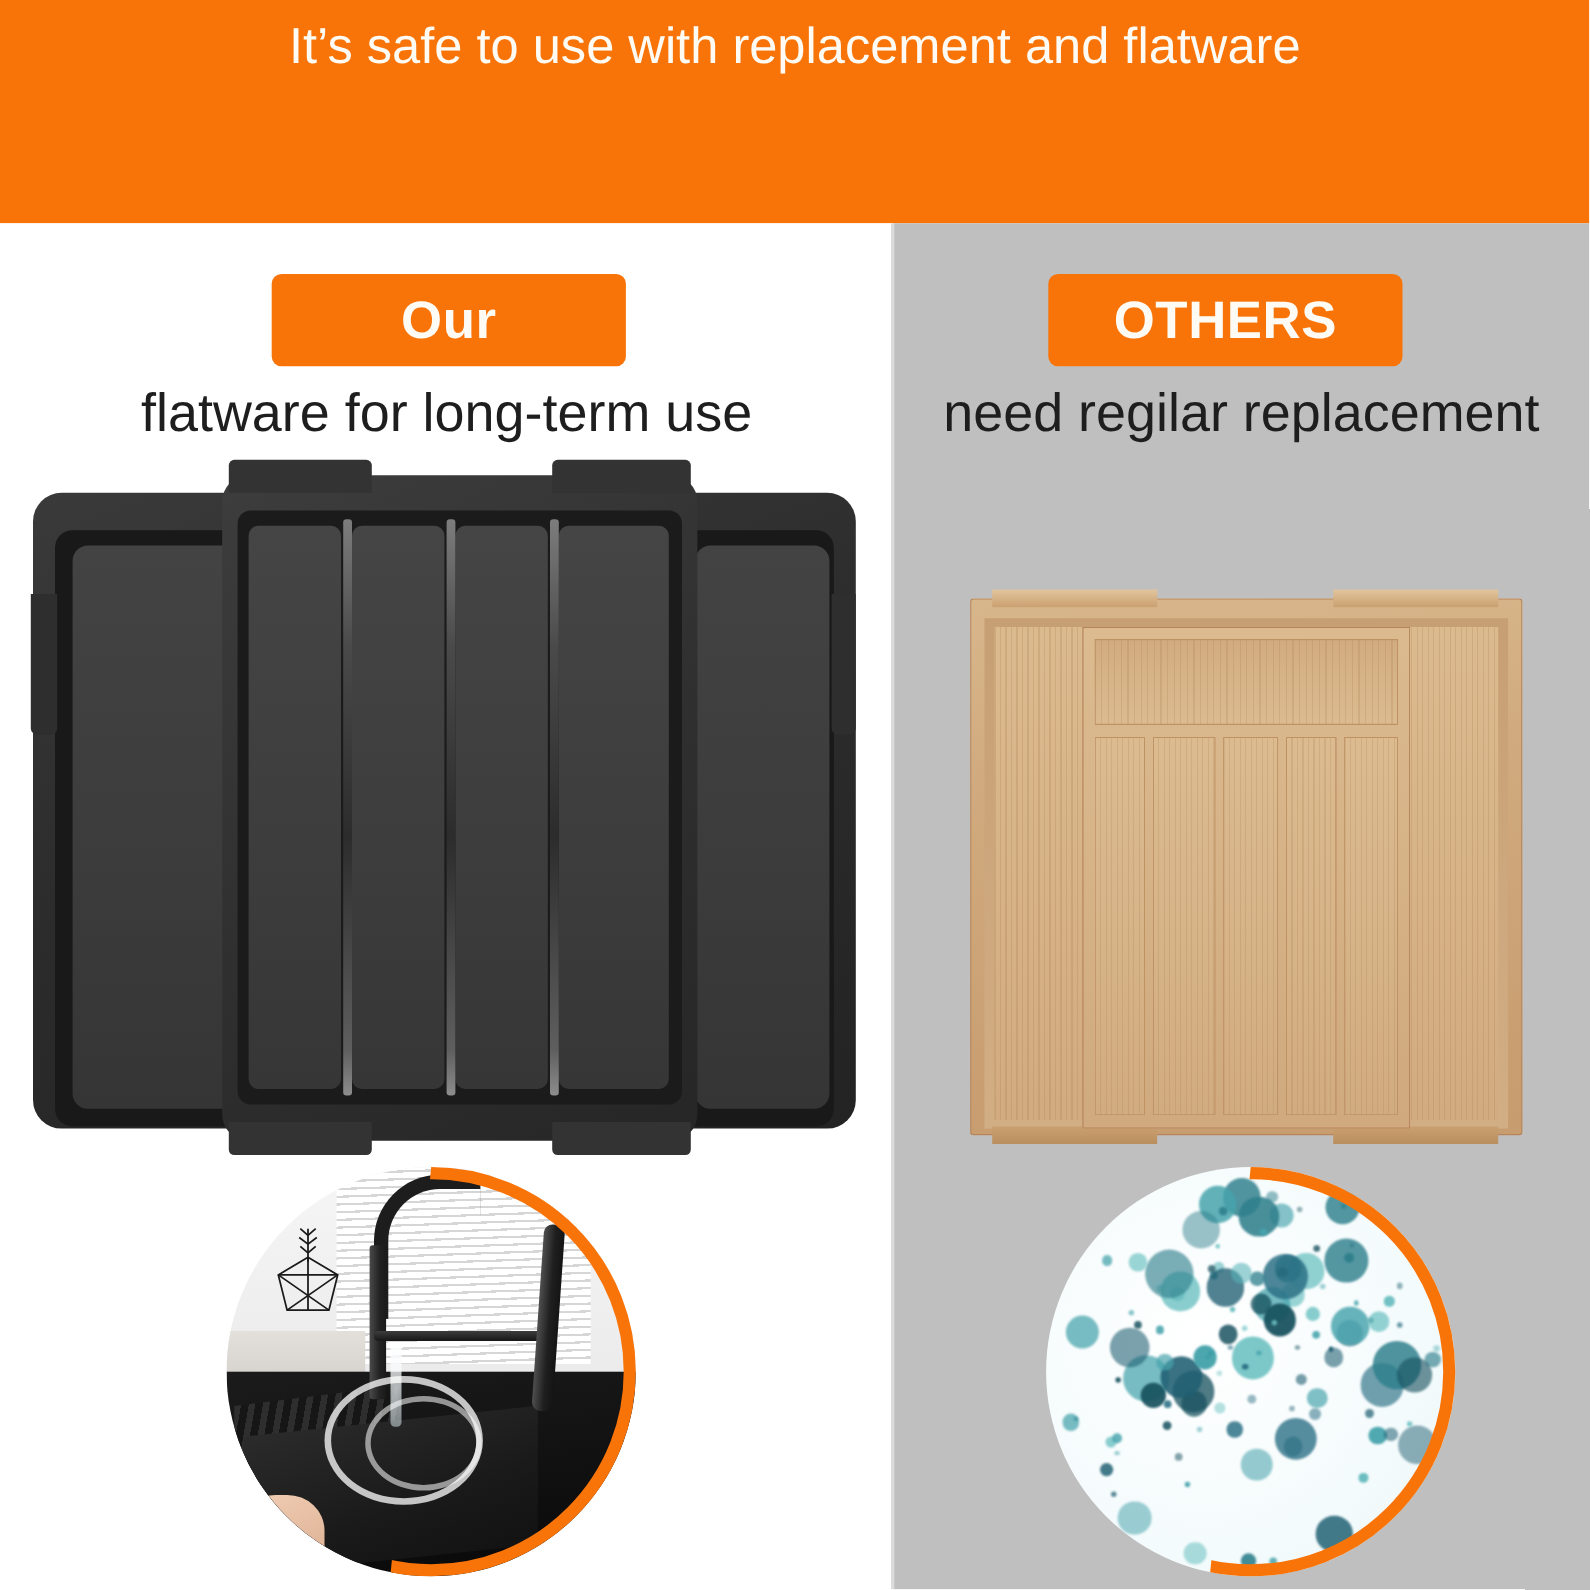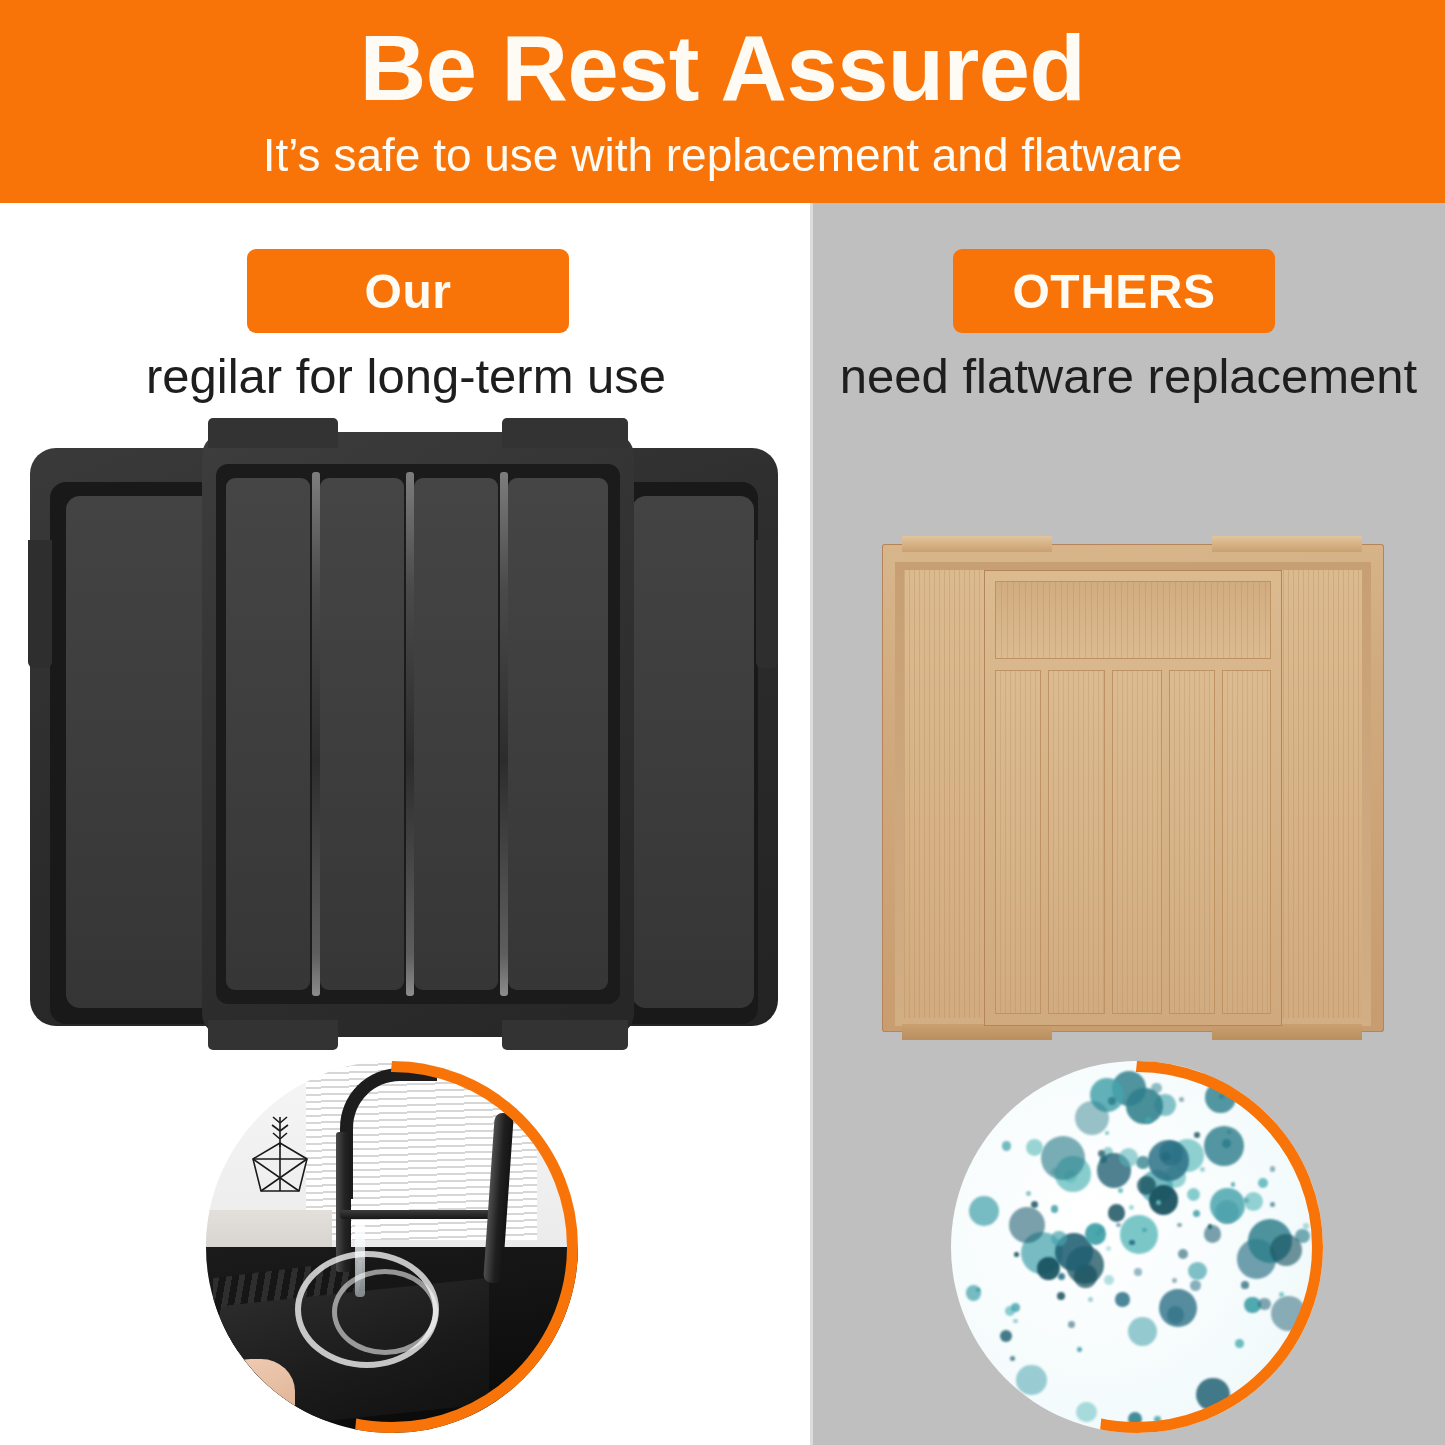--- a/index.html
+++ b/index.html
@@ -557,33 +557,32 @@
     height: 1242px;
     background: #dcdcdc;
   }
 </style>
 </head>
 <body>
 
 <div id="infographic">
 
   <div class="header-banner">
-    <div class="header-title">Be Rest Assured</div>
     <div class="header-subtitle">It’s safe to use with replacement and flatware</div>
   </div>
 
   <div class="panel-left-bg"></div>
   <div class="panel-right-bg"></div>
   <div class="divider-line"></div>
 
   <div class="badge badge-our">Our</div>
   <div class="badge badge-others">OTHERS</div>
 
-  <div class="caption caption-left">regilar for long-term use</div>
-  <div class="caption caption-right">need flatware replacement</div>
+  <div class="caption caption-left">flatware for long-term use</div>
+  <div class="caption caption-right">need regilar replacement</div>
 
   <div class="black-tray">
     <div class="bt-outer">
       <div class="bt-outer-well"></div>
       <div class="bt-well-left"></div>
       <div class="bt-well-right"></div>
       <div class="bt-tab-outer-left"></div>
       <div class="bt-tab-outer-right"></div>
     </div>
 

